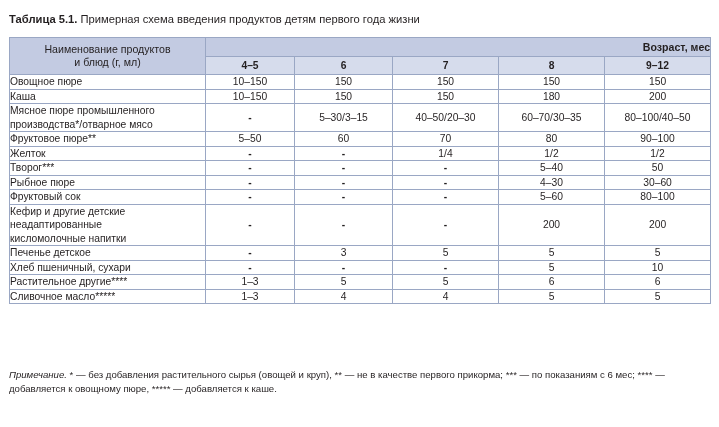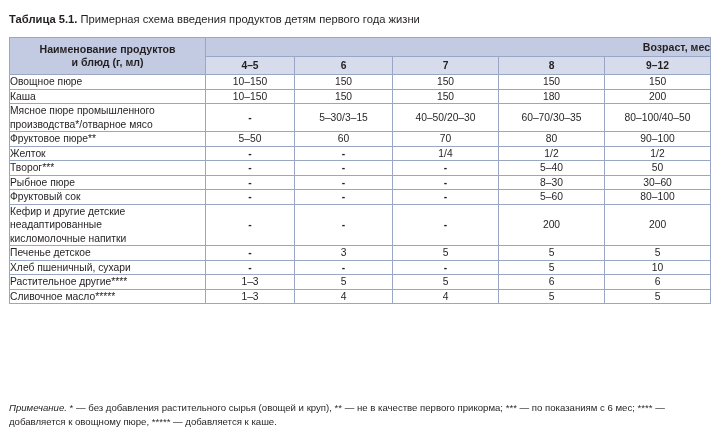--- a/index.html
+++ b/index.html
@@ -55,21 +55,21 @@
   table.schema th,
   table.schema td {
     border: 1px solid #9aa7c4;
     padding: 0;
     vertical-align: middle;
   }
 
   
   .hd-name {
     background: #c3cbe2;
-    font-weight: bold;
+    font-weight: normal;
     font-size: 10.6px;
     text-align: center;
     line-height: 13px;
     padding: 4px 6px;
   }
   .hd-age-group {
     background: #c3cbe2;
     font-weight: bold;
     font-size: 10.6px;
     text-align: right;
@@ -113,21 +113,20 @@
 
   
   .note {
     position: absolute;
     left: 9px;
     top: 368px;
     width: 703px;
     font-size: 9.6px;
     line-height: 13.5px;
     color: #231f20;
-    margin-top: 33px;
   }
   .note .note-label {
     font-style: italic;
   }
   .note .note-body {
     font-style: normal;
   }
 </style>
 </head>
 <body>
@@ -222,21 +221,21 @@
           <td class="val dash">-</td>
           <td class="val">5–40</td>
           <td class="val">50</td>
         </tr>
 
         <tr>
           <td class="prod">Рыбное пюре</td>
           <td class="val dash">-</td>
           <td class="val dash">-</td>
           <td class="val dash">-</td>
-          <td class="val">8–30</td>
+          <td class="val">4–30</td>
           <td class="val">30–60</td>
         </tr>
 
         <tr>
           <td class="prod">Фруктовый сок</td>
           <td class="val dash">-</td>
           <td class="val dash">-</td>
           <td class="val dash">-</td>
           <td class="val">5–60</td>
           <td class="val">80–100</td>

